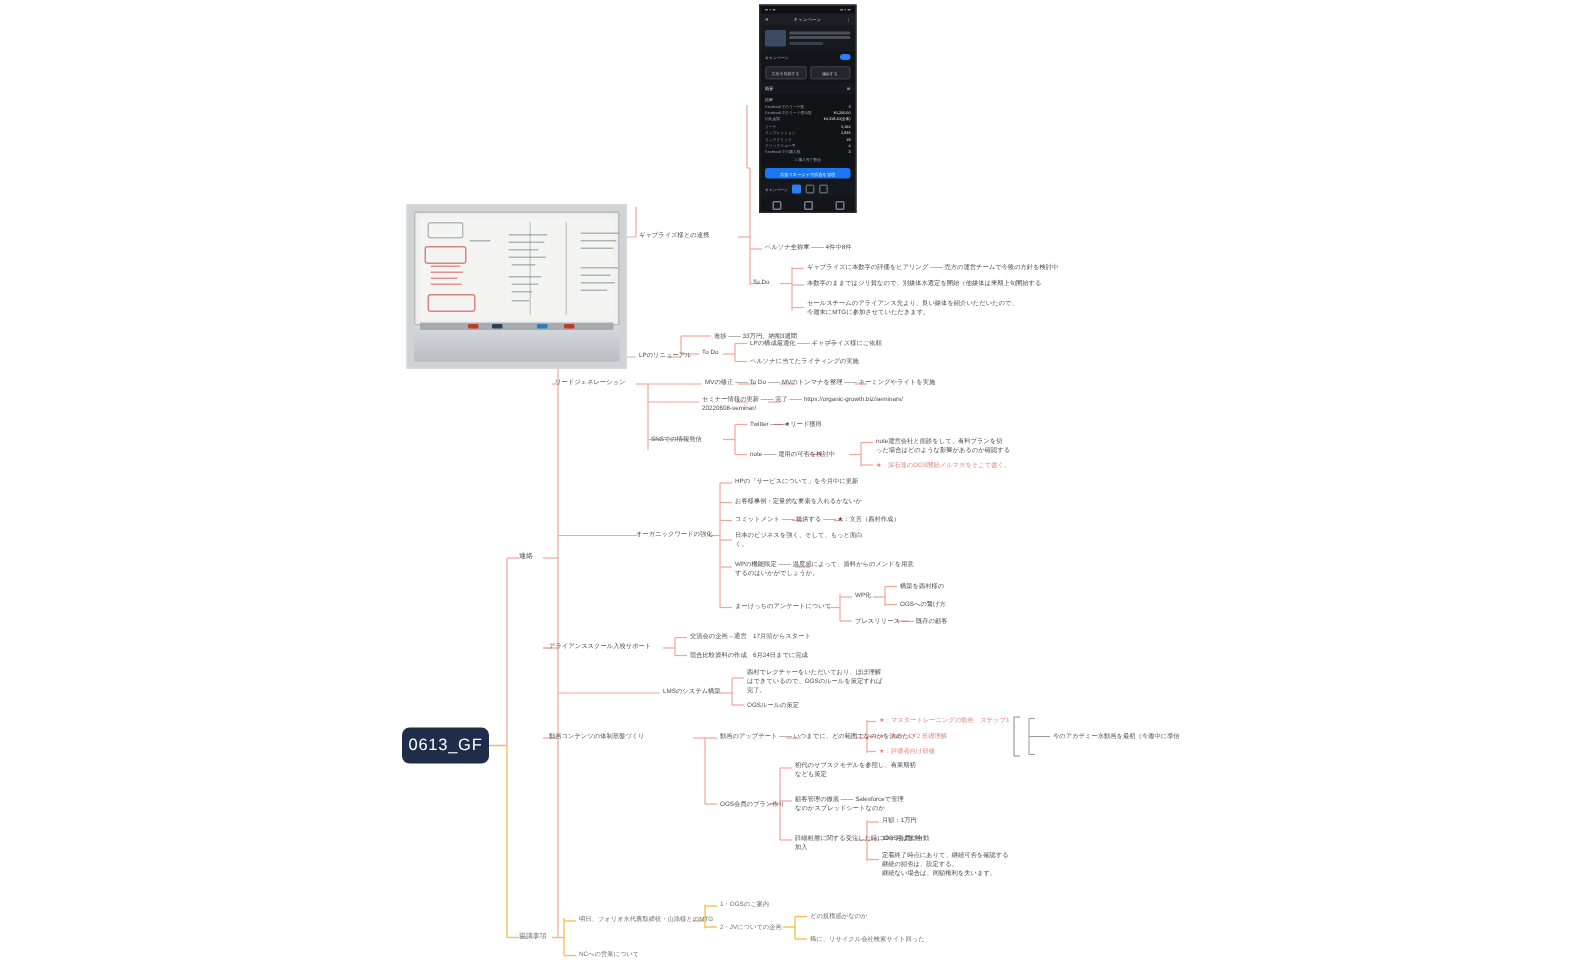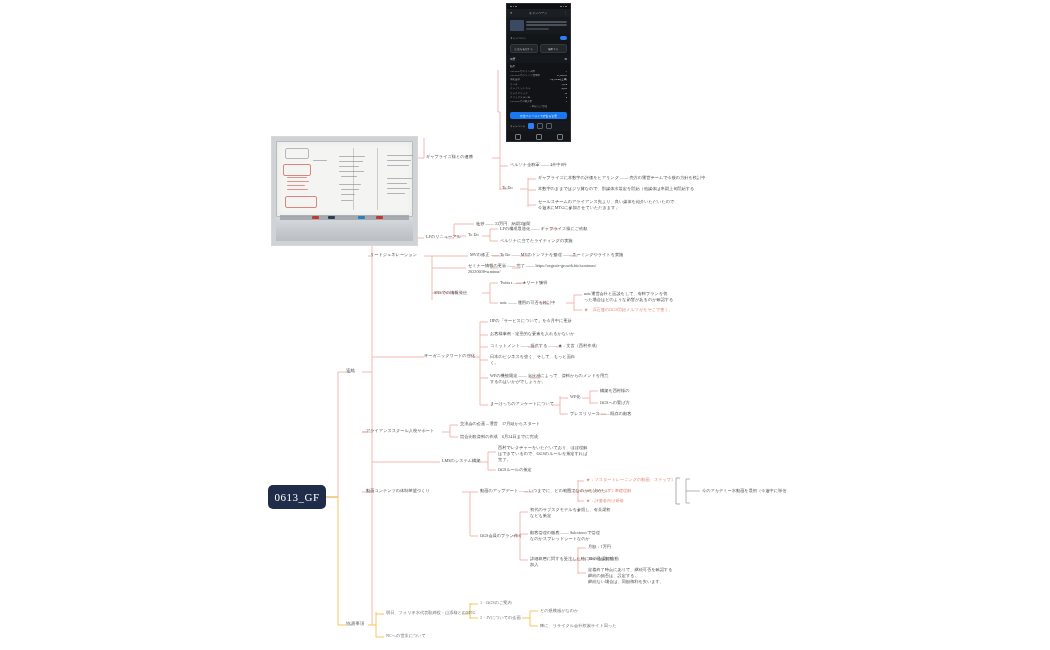--- a/index.html
+++ b/index.html
@@ -1,21 +1,21 @@
 <!DOCTYPE html>
 <html><head>
 <meta charset="utf-8">
 <style>
   html,body{margin:0;padding:0;}
   body{
     width:1050px;height:650px;background:#ffffff;
     font-family:"Liberation Sans","DejaVu Sans",sans-serif;
     overflow:hidden;position:relative;
   }
-  #canvas{position:absolute;left:0;top:0;width:1050px;height:650px;font-family:Liberation Serif, serif;}
+  #canvas{position:absolute;left:0;top:0;width:1050px;height:650px;}
   svg.links{position:absolute;left:0;top:0;width:1050px;height:650px;pointer-events:none;}
 
   
   .root-node{
     position:absolute;left:268px;top:485px;width:58px;height:24px;
     background:#1f2d4a;border-radius:5px;color:#ffffff;
     font-size:11px;letter-spacing:.5px;
     display:flex;align-items:center;justify-content:center;
   }
 

